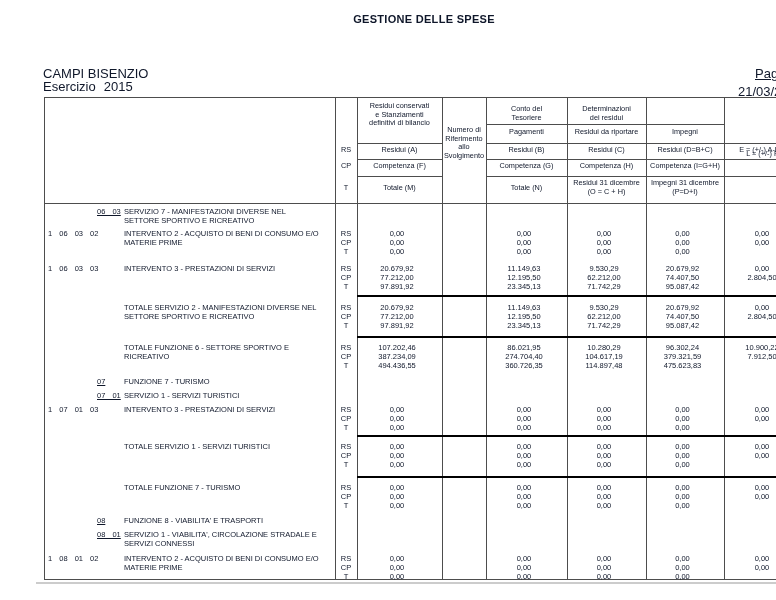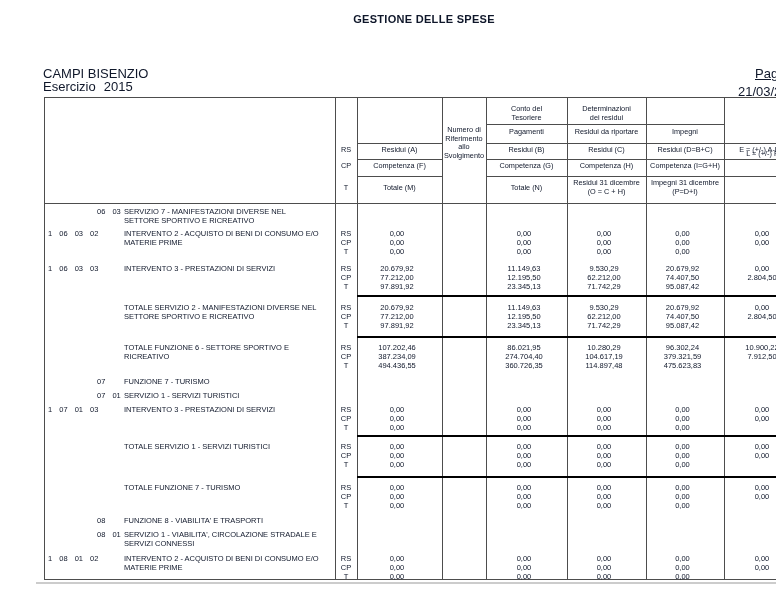--- a/index.html
+++ b/index.html
@@ -12,21 +12,21 @@
   .tbl { left:8px; top:97px; width:760px; height:481px; border:1px solid #4d4d4d;
          box-sizing:content-box; }
   .vline { position:absolute; top:0; width:1px; height:481px; background:#4d4d4d; }
   .hline { position:absolute; height:1px; background:#4d4d4d; }
   .thick { position:absolute; left:312px; width:448px; height:2px; background:#000; }
   .hcell { position:absolute; text-align:center; font-size:7.3px; line-height:8.6px;
            white-space:pre-line; }
   .row { position:absolute; left:0; width:760px; font-size:7.5px; line-height:9px; }
   .code { position:absolute; top:0; white-space:pre; word-spacing:5px; }
   .code.int { left:3px; }
-  .code.svc { left:52px; }
+  .code.svc { left:52px;text-decoration:underline; }
   .desc { position:absolute; top:0; left:79px; width:218px; white-space:pre-line; }
   .ph  { position:absolute; top:0; left:290px; width:22px; text-align:center; }
   .val { position:absolute; top:0; text-align:center; }
   .va { left:312px; width:80px; }
   .vb { left:441px; width:76px; }
   .vc { left:522px; width:74px; }
   .vd { left:601px; width:73px; }
   .ve { left:679px; width:76px; }
   .shadow { top:582px; left:0; width:776px; height:2px; background:#cccccc; }
 </style>
@@ -61,20 +61,23 @@
     <div class="hline" style="top:61px; left:312px; width:85px;"></div>
     <div class="hline" style="top:61px; left:441px; width:319px;"></div>
     <div class="hline" style="top:78px; left:312px; width:85px;"></div>
     <div class="hline" style="top:78px; left:441px; width:319px;"></div>
     <div class="hline" style="top:105px; left:0; width:760px;"></div>
 
     <div class="hcell" style="left:290px; width:22px; top:48px;">RS</div>
     <div class="hcell" style="left:290px; width:22px; top:64px;">CP</div>
     <div class="hcell" style="left:290px; width:22px; top:86px;">T</div>
 
+    <div class="hcell" style="left:312px; width:85px; top:4px;">Residui conservati
+e Stanziamenti
+definitivi di bilancio</div>
     <div class="hcell" style="left:312px; width:85px; top:48px;">Residui (A)</div>
     <div class="hcell" style="left:312px; width:85px; top:64px;">Competenza (F)</div>
     <div class="hcell" style="left:312px; width:85px; top:86px;">Totale (M)</div>
 
     <div class="hcell" style="left:397px; width:44px; top:28px;">Numero di
 Riferimento
 allo
 Svolgimento</div>
 
     <div class="hcell" style="left:441px; width:81px; top:7px;">Conto del

